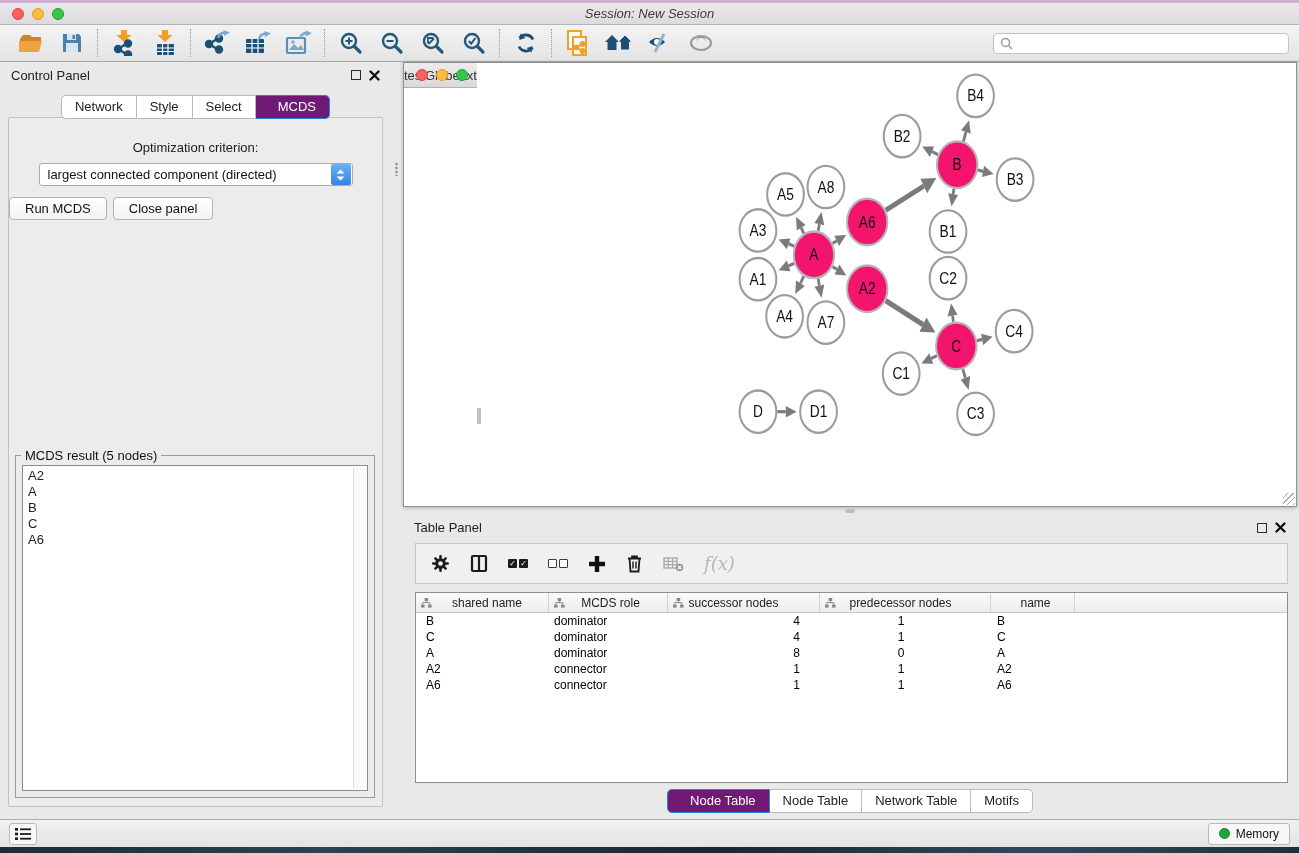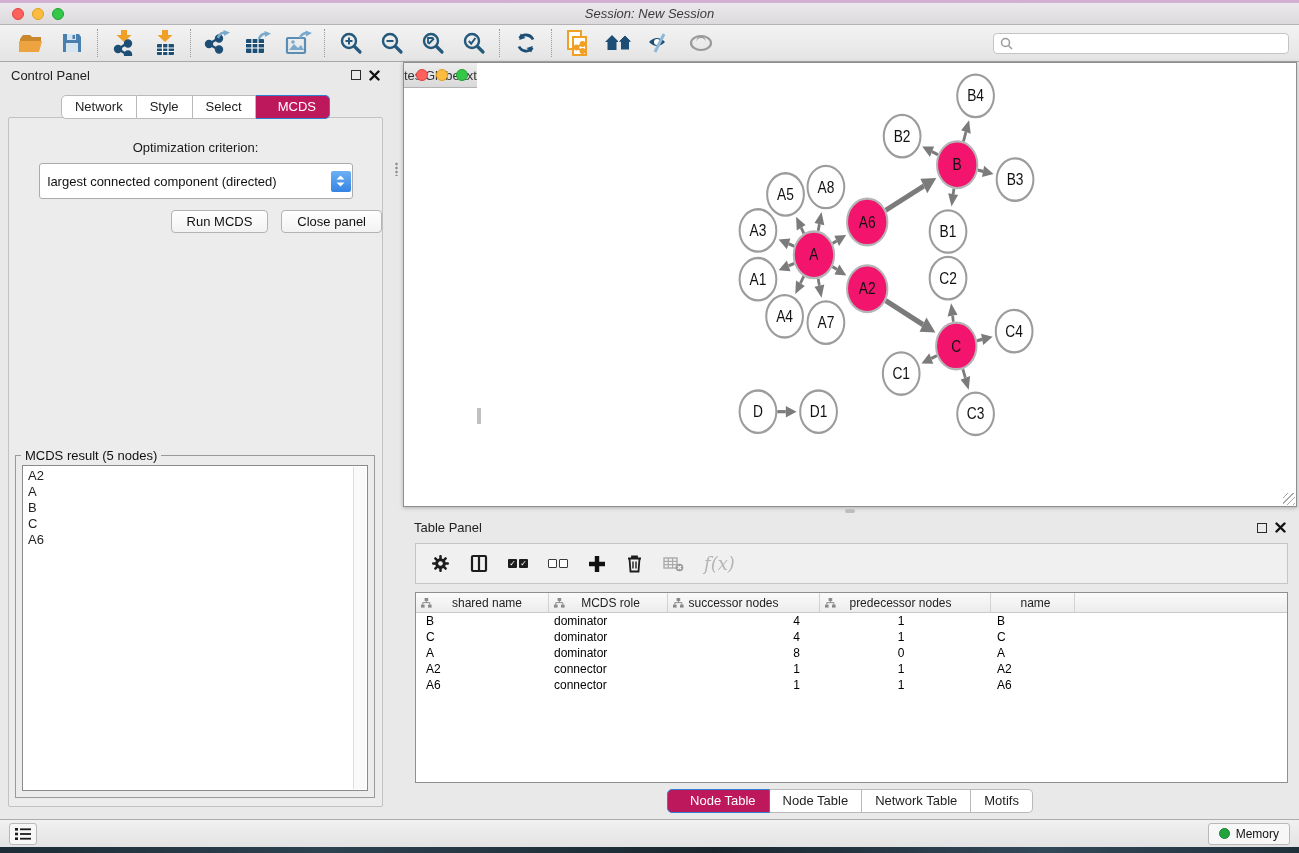--- a/index.html
+++ b/index.html
@@ -39,30 +39,30 @@
   .cp-header { height:26px; display:flex; align-items:center; padding:0 11px; gap:8px; }
   .panel-title { font-size:13px; color:#222; }
   .spacer { flex:1; }
   .float-icon { width:10px; height:10px; border:1.6px solid #2b2b2b; display:inline-block; }
   .close-icon svg { display:block; }
   .cp-tabs { position:absolute; top:33px; left:0; right:0; display:flex; justify-content:center; z-index:2; }
   .seg-tab { font-size:13px; padding:3px 13px 4px; background:#fff; border:1px solid #b9b9b9; border-left-width:0;
              color:#222; cursor:default; }
   .seg-tab:first-child { border-left-width:1px; border-radius:5px 0 0 5px; }
   .seg-tab:last-child { border-radius:0 5px 5px 0; }
-  .seg-tab.selected { background:#be185d; border-color:#2f7fd4; color:#fff;padding-left:22px; }
+  .seg-tab.selected { background:#701a75; border-color:#2f7fd4; color:#fff;padding-left:22px; }
   .cp-box { position:absolute; left:8px; right:8px; top:55px; bottom:12px; background:#ececec;
             border:1px solid #c2c2c2; border-radius:2px; }
   .opt-label { text-align:center; margin-top:22px; font-size:13px; color:#1a1a1a; }
-  .criterion { width:314px; height:36px; margin:8px auto 0; background:#fff; border:1px solid #ababab;
+  .criterion { width:314px; height:23px; margin:8px auto 0; background:#fff; border:1px solid #ababab;
                border-radius:3px; display:flex; align-items:center; }
   .criterion .value { flex:1; font-size:13px; padding-left:8px; color:#111; white-space:nowrap; overflow:hidden; }
   .criterion .stepper { width:20px; height:21px; background:linear-gradient(#6cb0f4,#3584e4); border-radius:2px;
                         margin-right:1px; display:flex; flex-direction:column; align-items:center; justify-content:center; gap:2px; }
-  .btn-row { display:flex; justify-content:flex-end; gap:13px; margin-top:11px; }
+  .btn-row { display:flex; justify-content:flex-start; gap:6px; margin-top:11px; }
   .push-btn { height:23px; padding:0 15px; background:linear-gradient(#ffffff,#f2f2f2); border:1px solid #b3b3b3;
               border-radius:4px; font-size:13px; color:#111; display:flex; align-items:center; font-family:"Liberation Sans",sans-serif; }
   .groupbox { position:absolute; left:6px; right:7px; top:337px; bottom:8px; border:1px solid #9a9a9a; }
   .groupbox .legend { position:absolute; top:-8px; left:5px; background:#ececec; padding:0 4px; font-size:13px; color:#111; }
   .result-list { position:absolute; left:6px; right:6px; top:9px; bottom:6px; background:#fff; border:1px solid #8b8b8b;
                  font-size:13px; line-height:16px; padding:2px 0 0 5px; position:absolute; }
   .result-list .scrolltrack { position:absolute; top:1px; bottom:1px; right:1px; width:13px; background:#fafafa; border-left:1px solid #ddd; }
 
   
   .net-frame { height:445px; border:1px solid #8f8f8f; background:#fff; display:flex; flex-direction:row;

